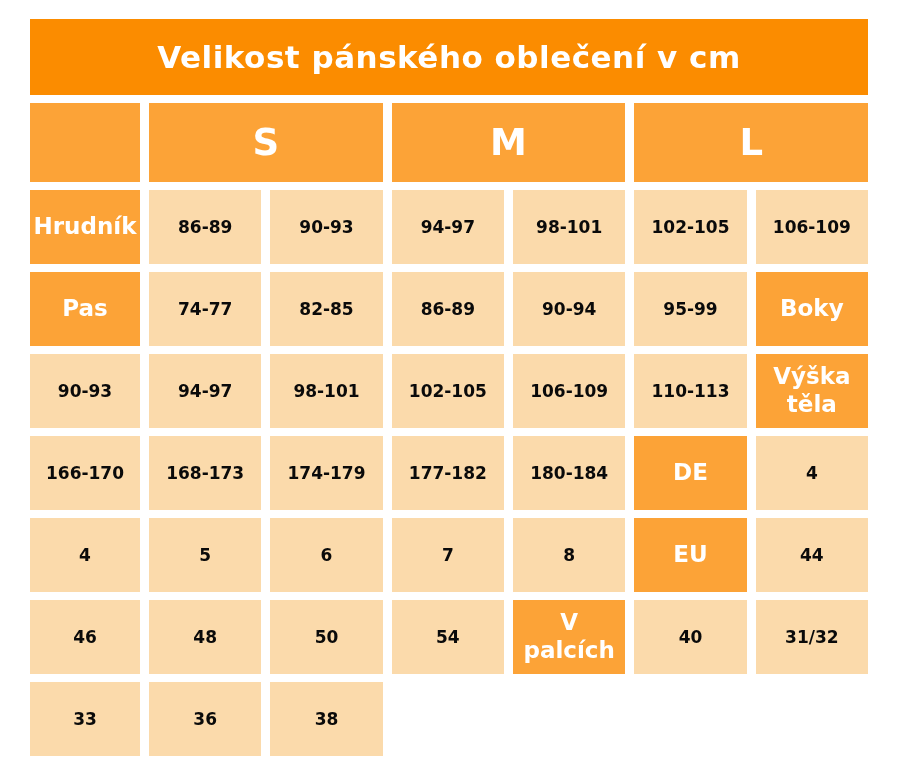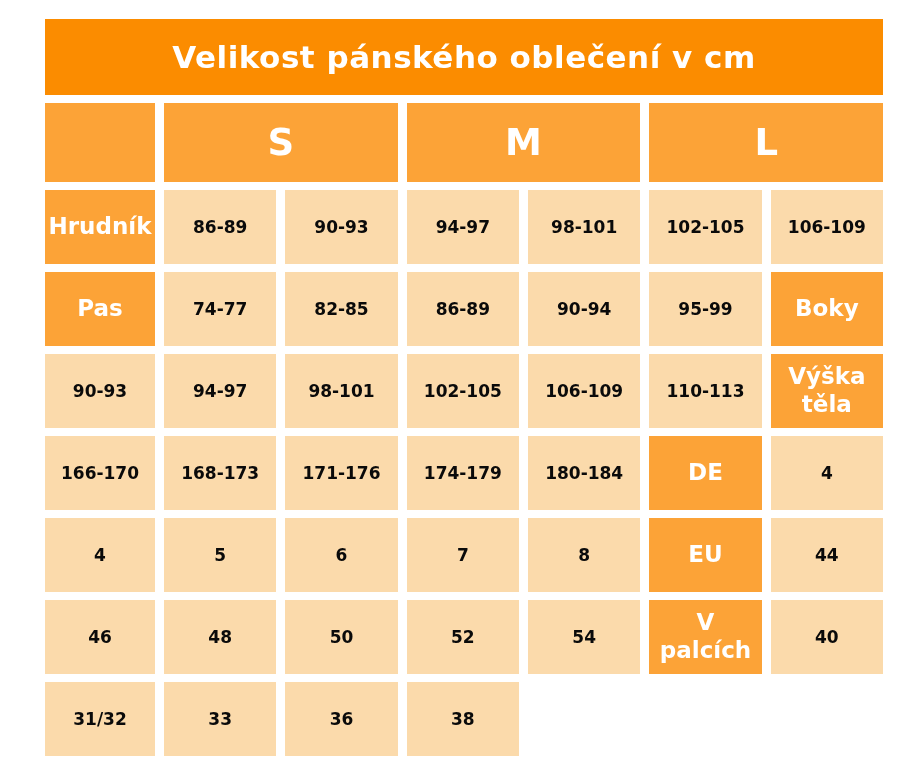--- a/index.html
+++ b/index.html
@@ -5,21 +5,21 @@
   html, body {
     margin: 0;
     padding: 0;
     background: #ffffff;
     width: 900px;
     height: 780px;
     font-family: "DejaVu Sans", "Liberation Sans", sans-serif;
   }
   .size-table {
     position: absolute;
-    left: 45px;
+    left: 30px;
     top: 19px;
     width: 838px;
     display: grid;
     grid-template-columns: 110px repeat(6, 1fr);
     grid-template-rows: 76px 79px repeat(7, 74px);
     gap: 8px 9px;
   }
   .cell {
     display: flex;
     align-items: center;
@@ -84,38 +84,37 @@
   <div class="cell data">90-93</div>
   <div class="cell data">94-97</div>
   <div class="cell data">98-101</div>
   <div class="cell data">102-105</div>
   <div class="cell data">106-109</div>
   <div class="cell data">110-113</div>
 
   <div class="cell head row-label">Výška těla</div>
   <div class="cell data">166-170</div>
   <div class="cell data">168-173</div>
-  <div class="cell data">171-176</div>
   <div class="cell data">174-179</div>
+  <div class="cell data">177-182</div>
   <div class="cell data">180-184</div>
 
   <div class="cell head row-label">DE</div>
   <div class="cell data">4</div>
   <div class="cell data">4</div>
   <div class="cell data">5</div>
   <div class="cell data">6</div>
   <div class="cell data">7</div>
   <div class="cell data">8</div>
 
   <div class="cell head row-label">EU</div>
   <div class="cell data">44</div>
   <div class="cell data">46</div>
   <div class="cell data">48</div>
   <div class="cell data">50</div>
-  <div class="cell data">52</div>
   <div class="cell data">54</div>
 
   <div class="cell head row-label">V palcích</div>
   <div class="cell data">40</div>
   <div class="cell data">31/32</div>
   <div class="cell data">33</div>
   <div class="cell data">36</div>
   <div class="cell data">38</div>
 
 </div>

